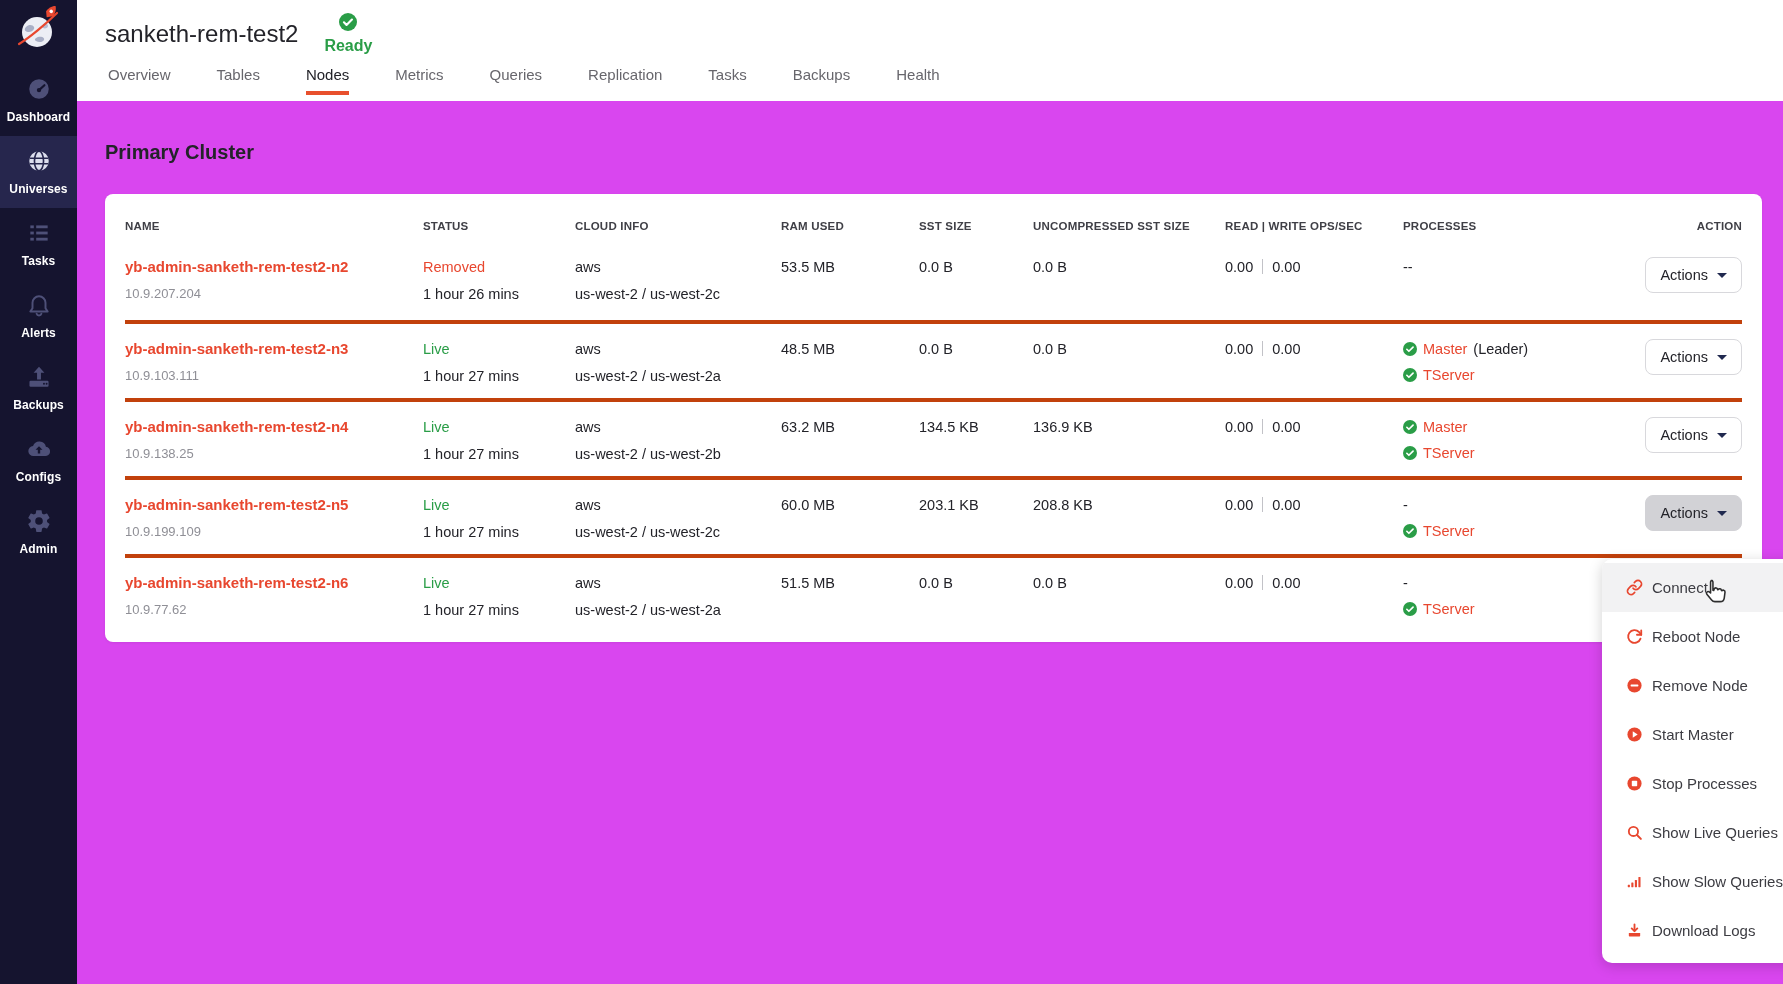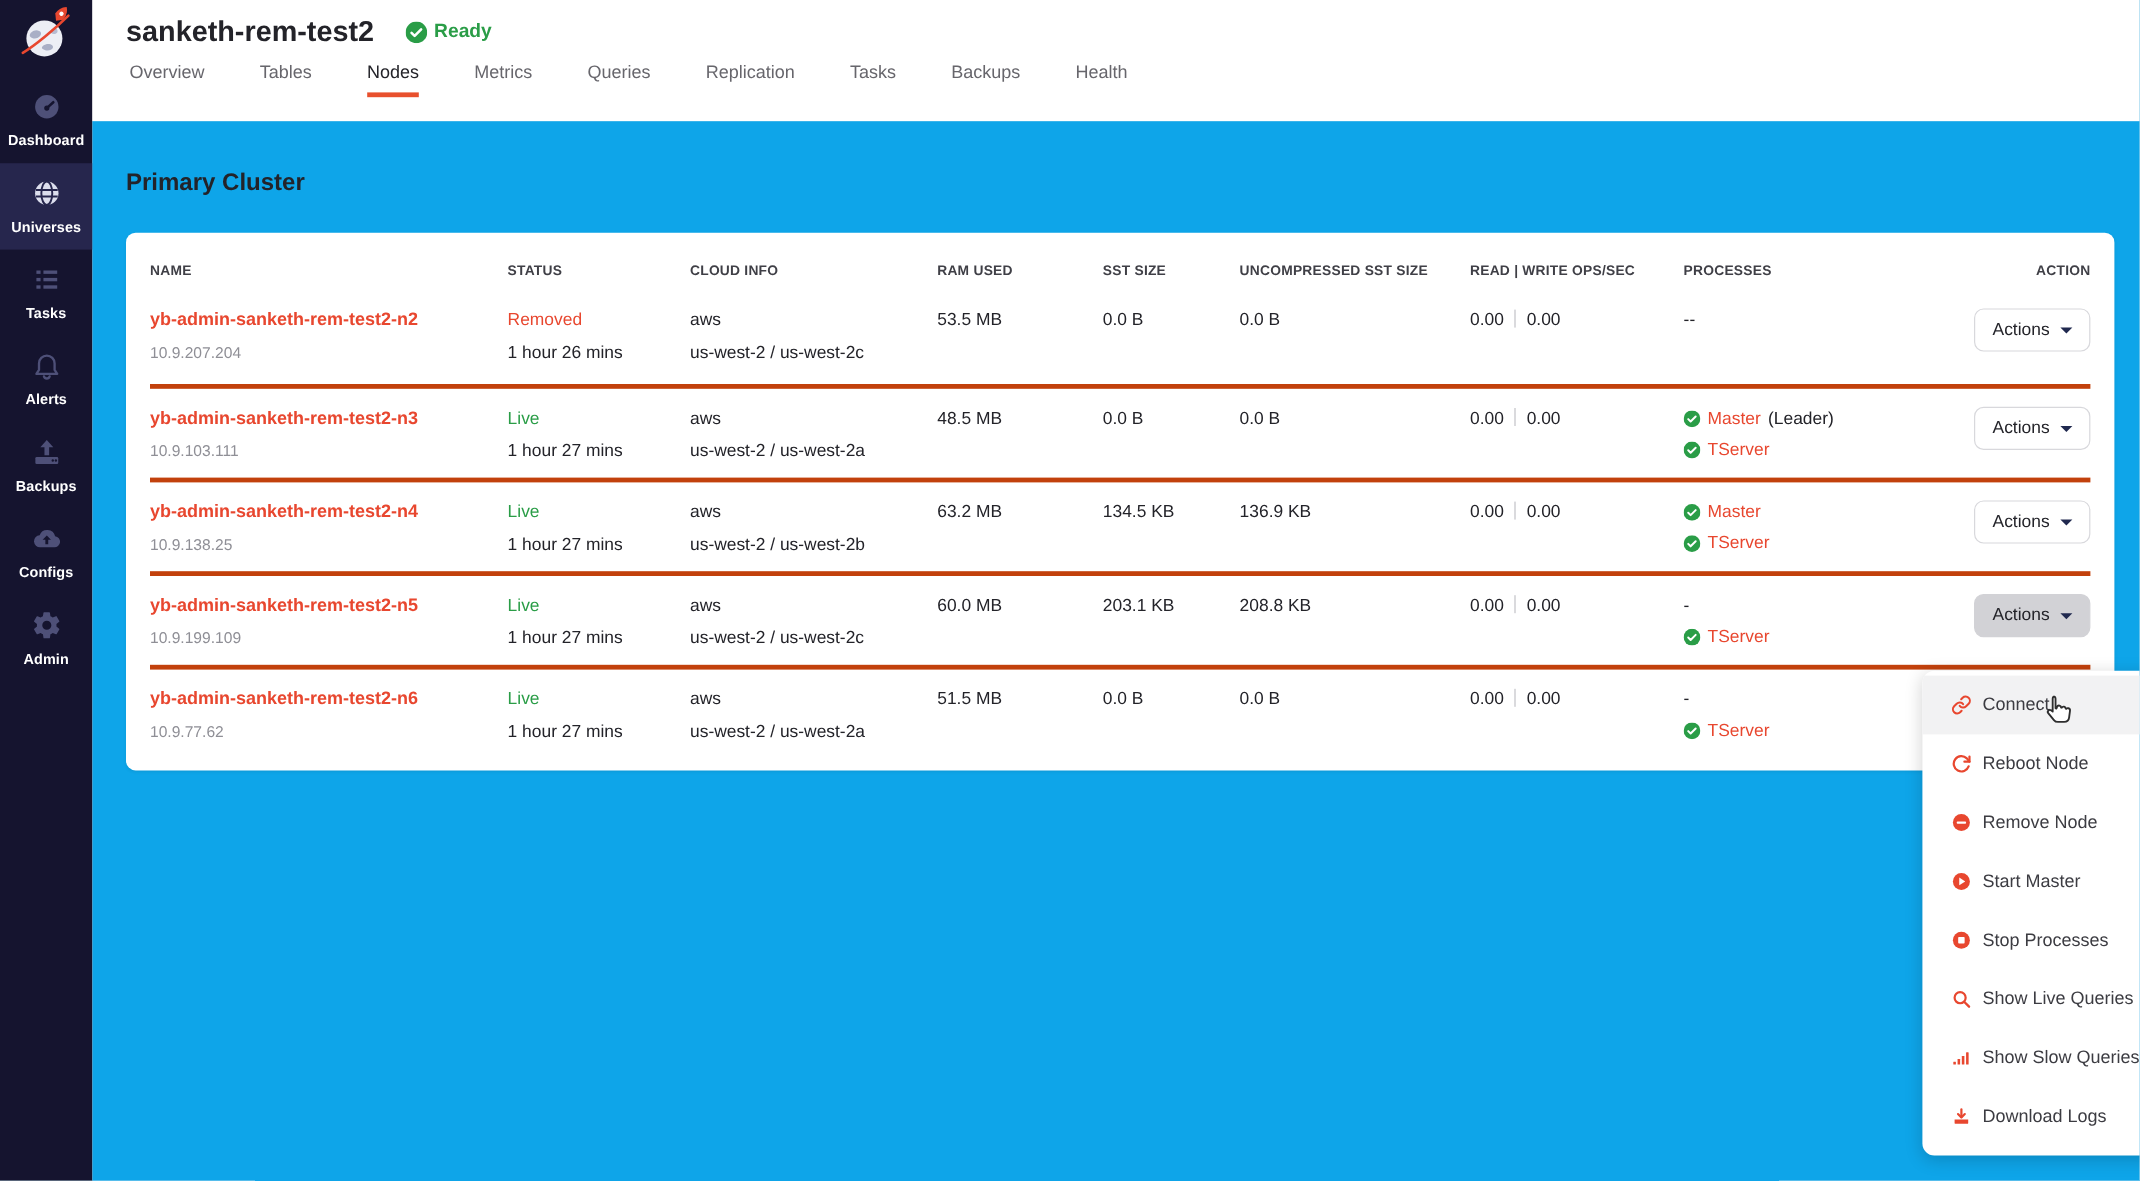--- a/index.html
+++ b/index.html
@@ -16,28 +16,28 @@
   .logo { width:77px; height:64px; display:flex; align-items:flex-start; justify-content:center; padding-top:4px; cursor:pointer; }
   .nav-item { width:77px; height:72px; display:flex; flex-direction:column; align-items:center; justify-content:center; gap:8px; cursor:pointer; }
   .nav-item.active { background:#26264d; }
   .nav-label { color:#ffffff; font-size:12px; font-weight:bold; letter-spacing:.1px; }
   .nav-icon { width:26px; height:26px; display:block; }
 
   
   .main { flex:1; display:flex; flex-direction:column; }
   .masthead { background:#ffffff; height:101px; padding-left:28px; flex:none; }
   .title-row { display:flex; align-items:center; gap:26px; padding-top:13px; }
-  .page-title { margin:0; font-size:24px; font-weight:bold; color:#232329; }
-  .ready-badge { display:flex; align-items:center; gap:6px; color:#2a9d47; font-size:16px; font-weight:bold; }
+  .page-title { margin:0; font-size:24px; font-weight:normal; color:#232329; }
+  .ready-badge { display:flex; align-items:center; gap:6px; color:#2a9d47; font-size:16px; font-weight:bold;flex-direction:column; }
   .tabs { display:flex; gap:46px; margin-top:11px; padding-left:3px; }
   .tab { font-size:15px; color:#67666c; padding-bottom:8px; border-bottom:4px solid transparent; cursor:pointer; white-space:nowrap; }
   .tab.active { color:#232329; border-bottom-color:#e8502d; }
 
   
-  .content { flex:1; background:#0ea5e9; padding:40px 4px 0 28px; }
+  .content { flex:1; background:#d946ef; padding:40px 4px 0 28px; }
   .section-title { margin:0 0 30px 0; font-size:20px; font-weight:bold; color:#232329; }
 
   .card { width:1657px; background:#ffffff; border-radius:8px; box-shadow:0 1px 3px rgba(0,0,0,.07); padding:10px 20px 10px 20px; }
   .trow { display:grid; grid-template-columns:298px 152px 206px 138px 114px 192px 178px 238px 1fr; align-items:start; }
   .thead { padding:16px 0 10px 0; }
   .th { font-size:11.5px; font-weight:bold; color:#3f3f46; letter-spacing:.2px; }
   .row { padding-top:15px; min-height:78px; border-top:4px solid #c2410c; }
   .row.first { border-top:none; }
   .cell { font-size:14.5px; color:#232329; line-height:20px; padding-right:10px; }
   .node-link { color:#e8472f; font-weight:bold; font-size:15px; text-decoration:none; cursor:pointer; }

